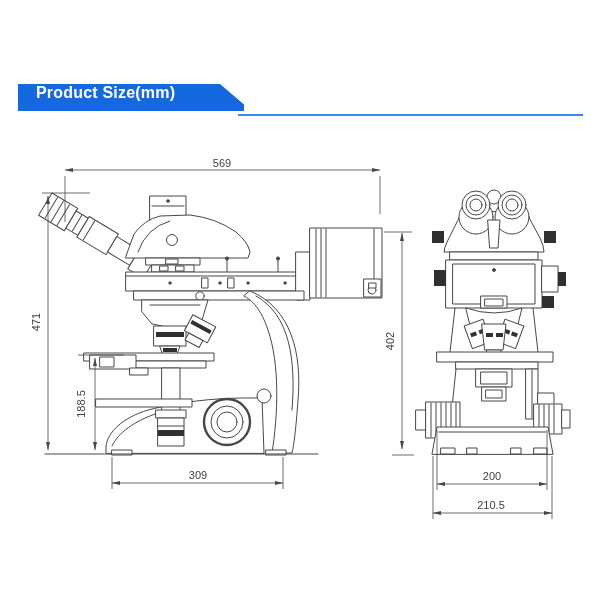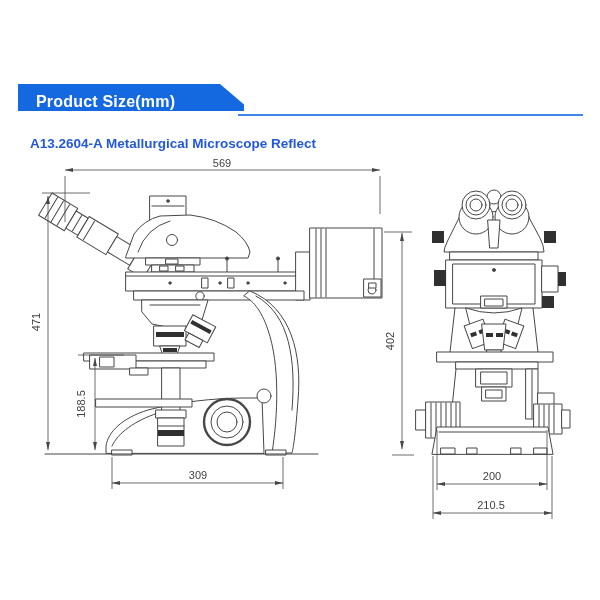--- a/index.html
+++ b/index.html
@@ -1,36 +1,35 @@
 <!DOCTYPE html>
 <html><head>
 <meta charset="utf-8">
 <style>
   html,body{margin:0;padding:0;background:#fff;}
   .page{position:relative;width:600px;height:600px;background:#ffffff;overflow:hidden;
         font-family:"Liberation Sans",sans-serif;}
   .banner{position:absolute;left:18px;top:84px;width:226px;height:27px;background:#1569e0;
           clip-path:polygon(0 0,202px 0,100% 76%,100% 100%,0 100%);
-          display:flex;align-items:flex-end;padding-left:18px;box-sizing:border-box;z-index:2;}
+          display:flex;align-items:flex-start;padding-left:18px;box-sizing:border-box;z-index:2;}
   .banner-text{color:#ffffff;font-weight:bold;font-size:16px;letter-spacing:.2px;}
   .banner-rule{position:absolute;left:238px;top:114px;width:345px;height:2px;background:#3c87e8;z-index:1;}
   .subtitle{position:absolute;left:30px;top:136px;color:#2359d8;font-weight:bold;font-size:13.5px;z-index:2;}
   .drawing{position:absolute;left:0;top:0;width:600px;height:600px;}
   text{font-family:"Liberation Sans",sans-serif;font-size:11px;fill:#3f3f3f;stroke:none;}
 </style>
 </head>
 <body>
 
 <div class="page">
 
   <div class="banner-rule"></div>
   <div class="banner">
     <span class="banner-text">Product Size(mm)</span>
   </div>
-  <div class="subtitle">A13.2604-A Metallurgical Microscope Reflect</div>
 
   <svg class="drawing" viewBox="0 0 600 600" xmlns="http://www.w3.org/2000/svg">
     <defs>
       <marker id="arw" viewBox="0 0 10 6" refX="9.2" refY="3" markerWidth="11" markerHeight="7" orient="auto-start-reverse">
         <path d="M0,0.7 L9.4,3 L0,5.3 Z" fill="#474747"></path>
       </marker>
     </defs>
 
     <g fill="none" stroke="#474747" stroke-width="1" stroke-linejoin="round" stroke-linecap="round">
 

